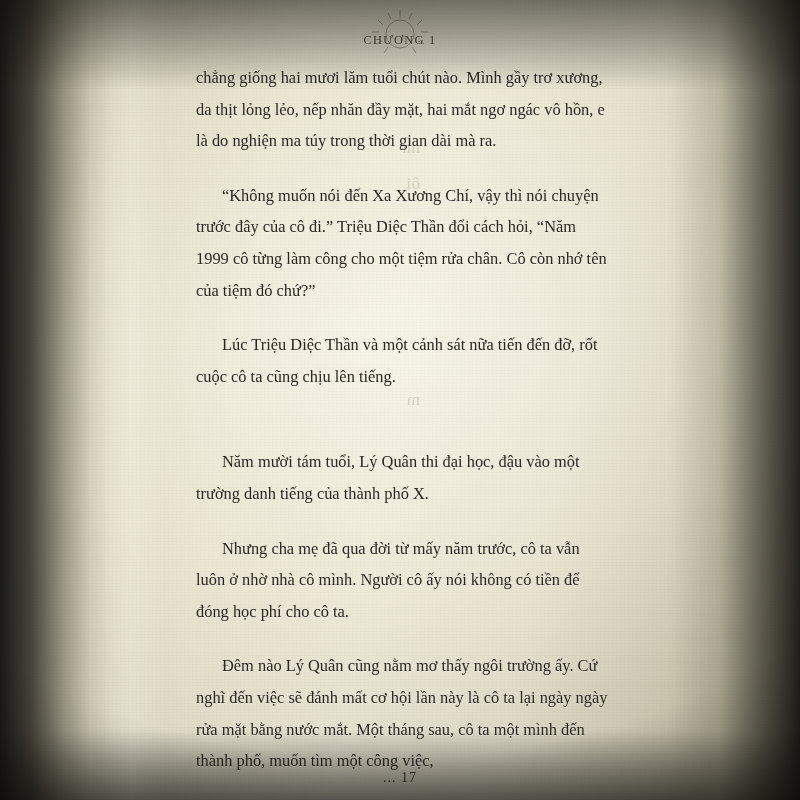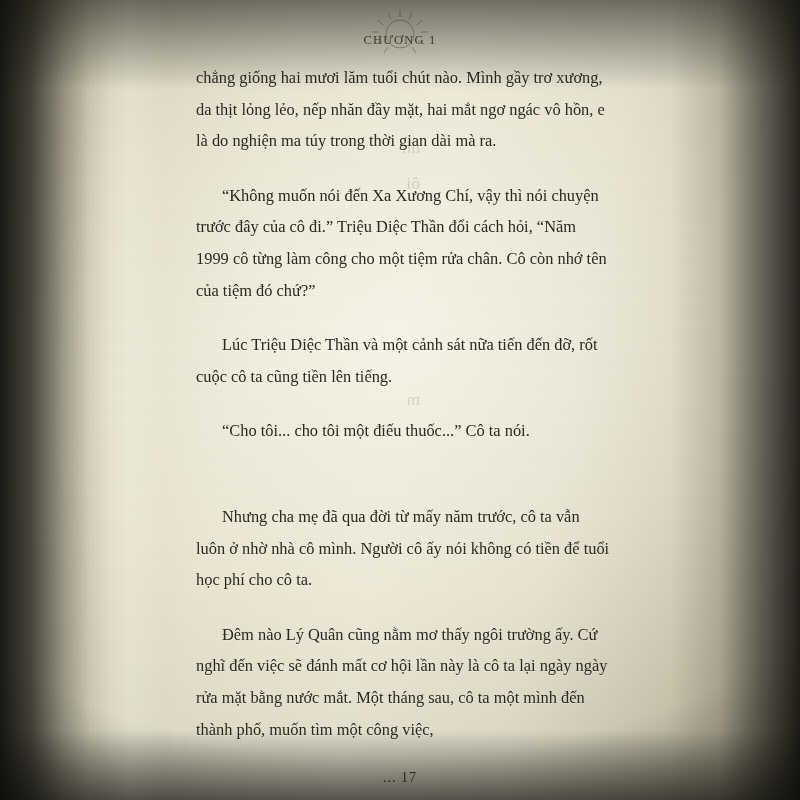--- a/index.html
+++ b/index.html
@@ -201,24 +201,24 @@
           <line x1="76" y1="45" x2="72" y2="39"></line>
         </g>
       </g>
     </svg>
     <span class="chapter-label">CHƯƠNG 1</span>
   </div>
 
   <div class="text-column">
     <p>chẳng giống hai mươi lăm tuổi chút nào. Mình gầy trơ xương, da thịt lỏng lẻo, nếp nhăn đầy mặt, hai mắt ngơ ngác vô hồn, e là do nghiện ma túy trong thời gian dài mà ra.</p>
     <p class="indent">“Không muốn nói đến Xa Xương Chí, vậy thì nói chuyện trước đây của cô đi.” Triệu Diệc Thần đổi cách hỏi, “Năm 1999 cô từng làm công cho một tiệm rửa chân. Cô còn nhớ tên của tiệm đó chứ?”</p>
-    <p class="indent">Lúc Triệu Diệc Thần và một cảnh sát nữa tiến đến đỡ, rốt cuộc cô ta cũng tiền lên tiếng.</p>
-    <p class="indent">“Cho tôi... cho tôi một điếu thuốc...” Cô ta nói.</p>
+    <p class="indent">Lúc Triệu Diệc Thần và một cảnh sát nữa tiến đến đỡ, rốt cuộc cô ta cũng chịu lên tiếng.</p>
     <div class="gap"></div>
-    <p class="indent">Nhưng cha mẹ đã qua đời từ mấy năm trước, cô ta vẫn luôn ở nhờ nhà cô mình. Người cô ấy nói không có tiền để tuổi học phí cho cô ta.</p>
+    <p class="indent">Năm mười tám tuổi, Lý Quân thi đại học, đậu vào một trường danh tiếng của thành phố X.</p>
+    <p class="indent">Nhưng cha mẹ đã qua đời từ mấy năm trước, cô ta vẫn luôn ở nhờ nhà cô mình. Người cô ấy nói không có tiền để đóng học phí cho cô ta.</p>
     <p class="indent">Đêm nào Lý Quân cũng nằm mơ thấy ngôi trường ấy. Cứ nghĩ đến việc sẽ đánh mất cơ hội lần này là cô ta lại ngày ngày rửa mặt bằng nước mắt. Một tháng sau, cô ta một mình đến thành phố, muốn tìm một công việc,</p>
   </div>
 
   <div class="folio">... 17</div>
 
   <div class="spine-curve"></div>
   <div class="gutter-left"></div>
   <div class="gutter-right"></div>
   <div class="shade-top"></div>
   <div class="shade-bottom"></div>

